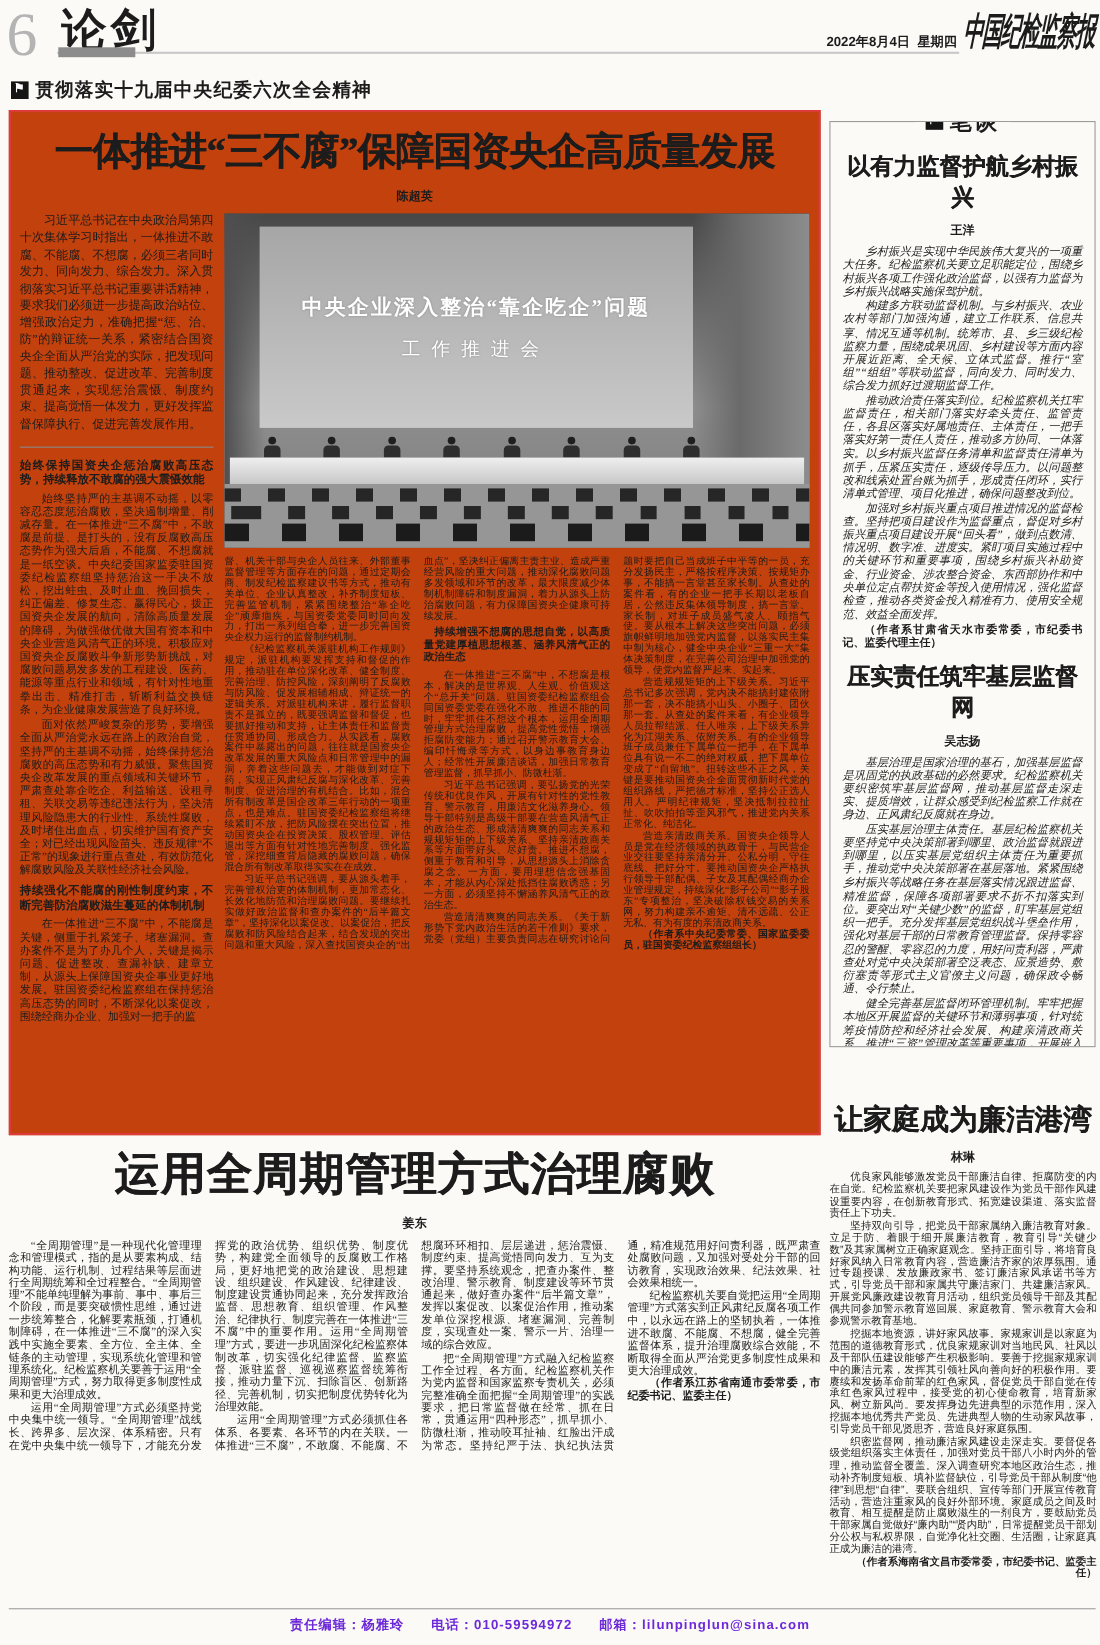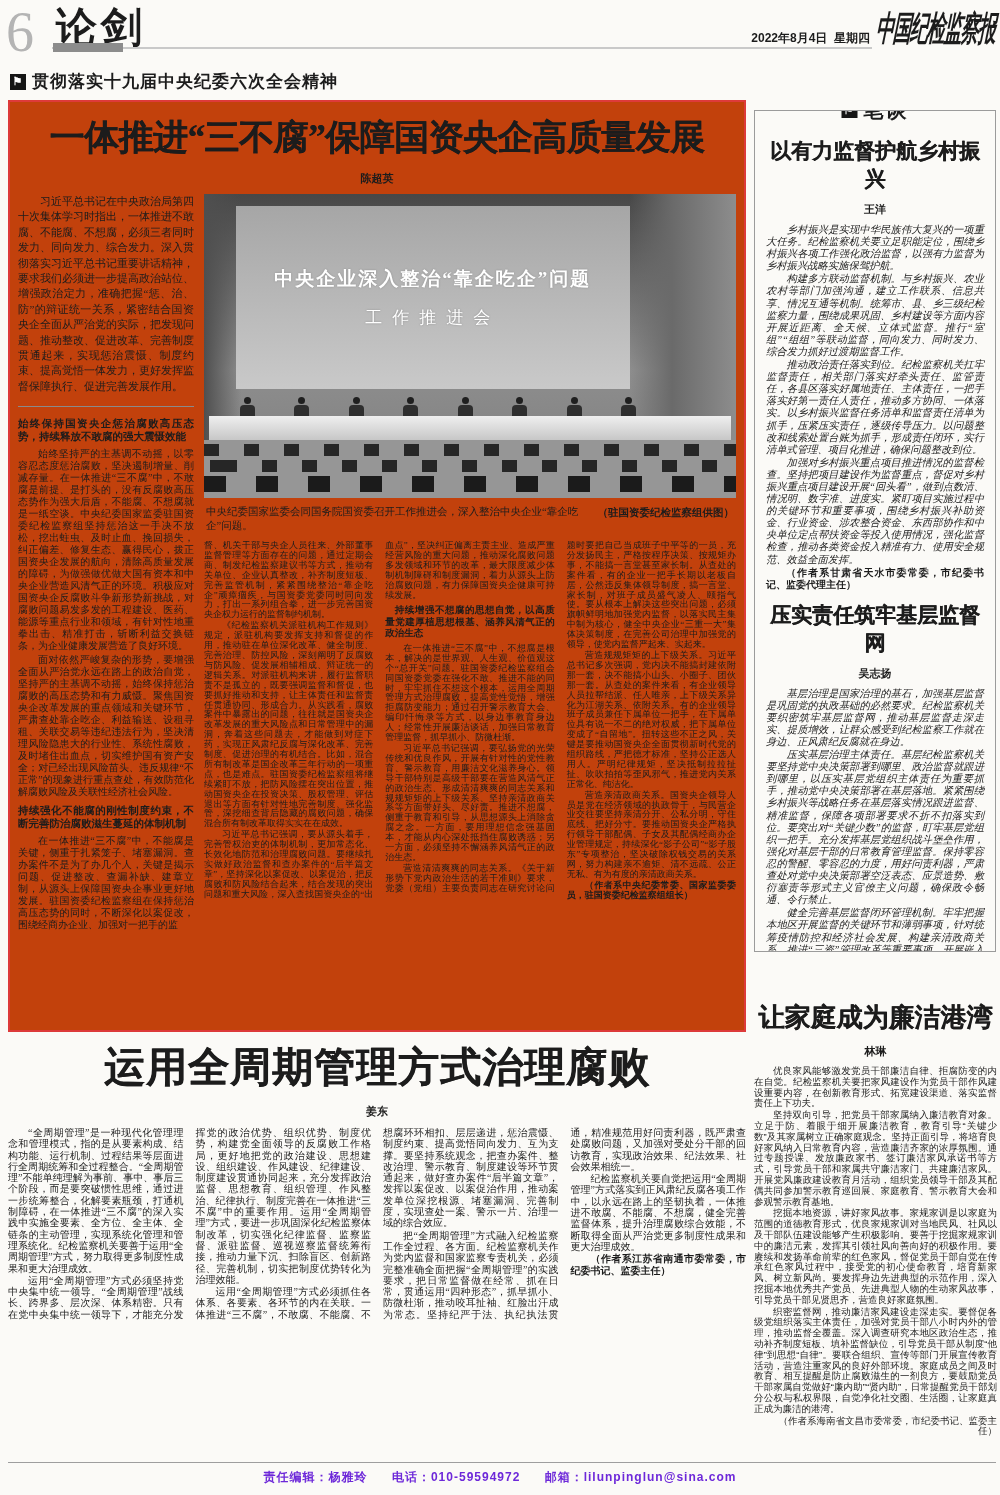--- a/index.html
+++ b/index.html
@@ -47,36 +47,36 @@
   .aud-row.r2{background-position:18px 0;}
   .aud-row.r3{height:16px;background:repeating-linear-gradient(90deg,#1b1b1b 0 22px,rgba(0,0,0,0) 22px 52px);}
   
   .caption-row{display:flex;justify-content:space-between;gap:10px;margin:7px 2px 0;font-size:10.5px;line-height:14px;}
   .caption-credit{flex:none;font-weight:bold;font-family:"Liberation Sans",sans-serif;}
   
   .cols3{margin-top:8px;height:452px;column-count:3;column-gap:12px;text-align:justify;overflow:hidden;}
   .cols3 p{margin:0 0 1px;font-size:9px;line-height:9.9px;text-indent:2em;}
   .cols3 p.noindent{text-indent:0;}
   .cols3 p.subhead{font-weight:bold;font-size:9.5px;line-height:11.5px;text-indent:1em;margin:5px 0 4px;}
-  .cols3 p.author,.bcols p.author{font-weight:bold;font-family:Liberation Sans, sans-serif;}
+  .cols3 p.author,.bcols p.author{font-weight:bold;font-family:Liberation Mono, monospace;}
   
   .bitan-box{left:754px;top:110px;width:242px;height:842px;border:1px solid #9b9b9b;box-sizing:border-box;
              padding:16px 11px 8px;overflow:hidden;background:#fbfaf7;}
   .bitan-label{position:absolute;top:-15px;left:50%;transform:translateX(-50%);background:#fbfaf7;padding:0 10px;
                font-size:21px;font-weight:bold;letter-spacing:2px;display:flex;align-items:center;gap:5px;white-space:nowrap;}
   .sb-headline{text-align:center;font-size:21px;font-weight:900;margin:10px 0 0;text-shadow:.4px 0 currentColor;letter-spacing:0;}
   .sb-byline{text-align:center;font-size:11px;font-weight:bold;margin:9px 0 7px;font-family:"Liberation Sans",sans-serif;}
   .kai{text-align:justify;}
   .kai p{margin:0 0 1px;font-size:10.3px;line-height:12.1px;font-style:italic;text-indent:2em;}
   .kai p.author{font-style:normal;font-weight:bold;font-family:"Liberation Sans",sans-serif;font-size:10px;line-height:12px;}
   .family{left:754px;top:990px;width:243px;height:472px;overflow:hidden;}
   .family .sb-headline{font-size:26px;}
   .family-body{text-align:justify;margin-top:2px;}
   .family-body p{margin:0 0 1px;font-size:9.5px;line-height:10.8px;text-indent:2em;font-family:"Liberation Sans","DejaVu Sans",sans-serif;}
-  .family-body p.author{font-weight:normal;text-indent:0;text-align:right;margin-left:24px;}
+  .family-body p.author{font-weight:bold;text-indent:0;text-align:right;margin-left:24px;}
   
   .bottom-art{left:8px;top:1040px;width:738px;height:418px;overflow:hidden;}
   .bottom-headline{text-align:center;font-size:41px;font-weight:900;margin:0;letter-spacing:1px;text-shadow:.6px 0 currentColor;}
   .bottom-byline{text-align:center;font-size:11px;font-weight:bold;margin:9px 0 8px;font-family:"Liberation Sans",sans-serif;}
   .bcols{height:330px;column-count:4;column-gap:12px;text-align:justify;overflow:hidden;}
   .bcols p{margin:0 0 1px;font-size:10px;line-height:11.3px;text-indent:2em;}
   
   .footer-rule{left:8px;top:1462px;width:988px;height:1px;background:#9e9e9e;}
   .footer{top:1469px;left:0;width:100%;text-align:center;font-size:12px;font-weight:bold;color:#6d28d9;
           font-family:"Liberation Sans","DejaVu Sans",sans-serif;letter-spacing:1px;}
@@ -151,24 +151,20 @@
               <div class="body"></div>
             </div>
         </div>
         <div class="headtable"></div>
         <div class="audience">
           <div class="aud-row"></div>
           <div class="aud-row r2"></div>
           <div class="aud-row r3"></div>
         </div>
       </div>
-      <div class="caption-row">
-        <span>中央纪委国家监委会同国务院国资委召开工作推进会，深入整治中央企业“靠企吃企”问题。</span>
-        <span class="caption-credit">（驻国资委纪检监察组供图）</span>
-      </div>
       <div class="cols3">
           <p class="noindent">督、机关干部与央企人员往来、外部董事监督管理等方面存在的问题，通过定期会商、制发纪检监察建议书等方式，推动有关单位、企业认真整改，补齐制度短板、完善监管机制，紧紧围绕整治“靠企吃企”顽瘴痼疾，与国资委党委同时同向发力，打出一系列组合拳，进一步完善国资央企权力运行的监督制约机制。</p>
           <p>《纪检监察机关派驻机构工作规则》规定，派驻机构要发挥支持和督促的作用，推动驻在单位深化改革、健全制度、完善治理、防控风险，深刻阐明了反腐败与防风险、促发展相辅相成、辩证统一的逻辑关系。对派驻机构来讲，履行监督职责不是孤立的，既要强调监督和督促，也要抓好推动和支持，让主体责任和监督责任贯通协同、形成合力。从实践看，腐败案件中暴露出的问题，往往就是国资央企改革发展的重大风险点和日常管理中的漏洞，奔着这些问题去，才能做到对症下药，实现正风肃纪反腐与深化改革、完善制度、促进治理的有机结合。比如，混合所有制改革是国企改革三年行动的一项重点，也是难点。驻国资委纪检监察组将继续紧盯不放，把防风险摆在突出位置，推动国资央企在投资决策、股权管理、评估退出等方面有针对性地完善制度、强化监管，深挖细查背后隐藏的腐败问题，确保混合所有制改革取得实实在在成效。</p>
           <p>习近平总书记强调，要从源头着手，完善管权治吏的体制机制，更加常态化、长效化地防范和治理腐败问题。要继续扎实做好政治监督和查办案件的“后半篇文章”，坚持深化以案促改、以案促治，把反腐败和防风险结合起来，结合发现的突出问题和重大风险，深入查找国资央企的“出血点”，坚决纠正偏离主责主业、造成严重经营风险的重大问题，推动深化腐败问题多发领域和环节的改革，最大限度减少体制机制障碍和制度漏洞，着力从源头上防治腐败问题，有力保障国资央企健康可持续发展。</p>
           <p class="subhead">持续增强不想腐的思想自觉，以高质量党建厚植思想根基、涵养风清气正的政治生态</p>
           <p>在一体推进“三不腐”中，不想腐是根本，解决的是世界观、人生观、价值观这个“总开关”问题。驻国资委纪检监察组会同国资委党委在强化不敢、推进不能的同时，牢牢抓住不想这个根本，运用全周期管理方式治理腐败，提高党性觉悟，增强拒腐防变能力；通过召开警示教育大会、编印忏悔录等方式，以身边事教育身边人；经常性开展廉洁谈话，加强日常教育管理监督，抓早抓小、防微杜渐。</p>
           <p>习近平总书记强调，要弘扬党的光荣传统和优良作风，开展有针对性的党性教育、警示教育，用廉洁文化滋养身心。领导干部特别是高级干部要在营造风清气正的政治生态、形成清清爽爽的同志关系和规规矩矩的上下级关系、坚持亲清政商关系等方面带好头、尽好责。推进不想腐，侧重于教育和引导，从思想源头上消除贪腐之念。一方面，要用理想信念强基固本，才能从内心深处抵挡住腐败诱惑；另一方面，必须坚持不懈涵养风清气正的政治生态。</p>
           <p>营造清清爽爽的同志关系。《关于新形势下党内政治生活的若干准则》要求，党委（党组）主要负责同志在研究讨论问题时要把自己当成班子中平等的一员，充分发扬民主，严格按程序决策、按规矩办事，不能搞一言堂甚至家长制。从查处的案件看，有的企业一把手长期以老板自居，公然违反集体领导制度，搞一言堂、家长制，对班子成员盛气凌人、颐指气使。要从根本上解决这些突出问题，必须旗帜鲜明地加强党内监督，以落实民主集中制为核心，健全中央企业“三重一大”集体决策制度，在完善公司治理中加强党的领导，使党内监督严起来、实起来。</p>
           <p>营造规规矩矩的上下级关系。习近平总书记多次强调，党内决不能搞封建依附那一套，决不能搞小山头、小圈子、团伙那一套。从查处的案件来看，有企业领导人员拉帮结派、任人唯亲，上下级关系异化为江湖关系、依附关系。有的企业领导班子成员兼任下属单位一把手，在下属单位具有说一不二的绝对权威，把下属单位变成了“自留地”。扭转这些不正之风，关键是要推动国资央企全面贯彻新时代党的组织路线，严把德才标准，坚持公正选人用人。严明纪律规矩，坚决抵制拉拉扯扯、吹吹拍拍等歪风邪气，推进党内关系正常化、纯洁化。</p>
           <p>营造亲清政商关系。国资央企领导人员是党在经济领域的执政骨干，与民营企业交往要坚持亲清分开、公私分明，守住底线、把好分寸。要推动国资央企严格执行领导干部配偶、子女及其配偶经商办企业管理规定，持续深化“影子公司”“影子股东”专项整治，坚决破除权钱交易的关系网，努力构建亲不逾矩、清不远疏、公正无私、有为有度的亲清政商关系。</p>

